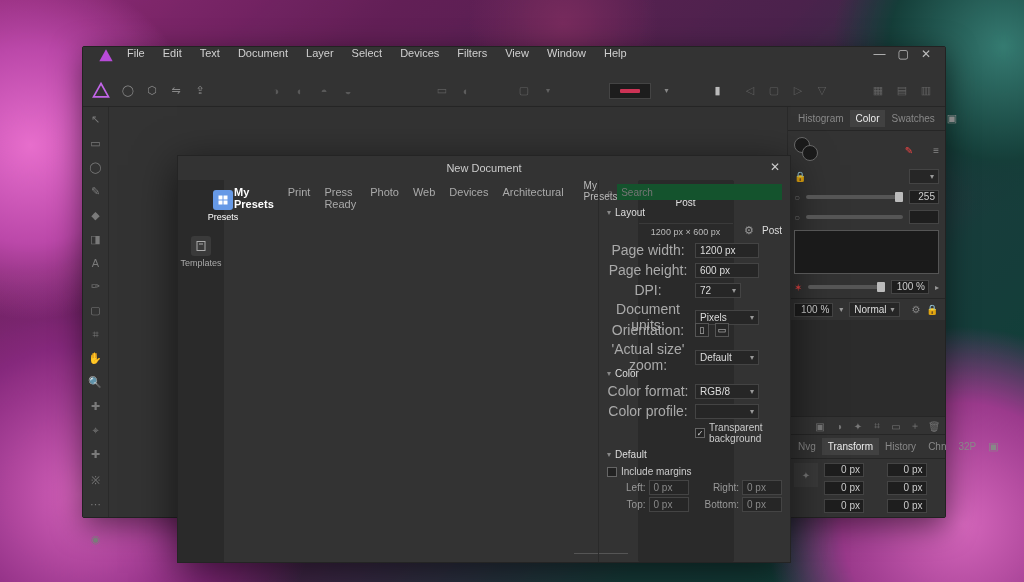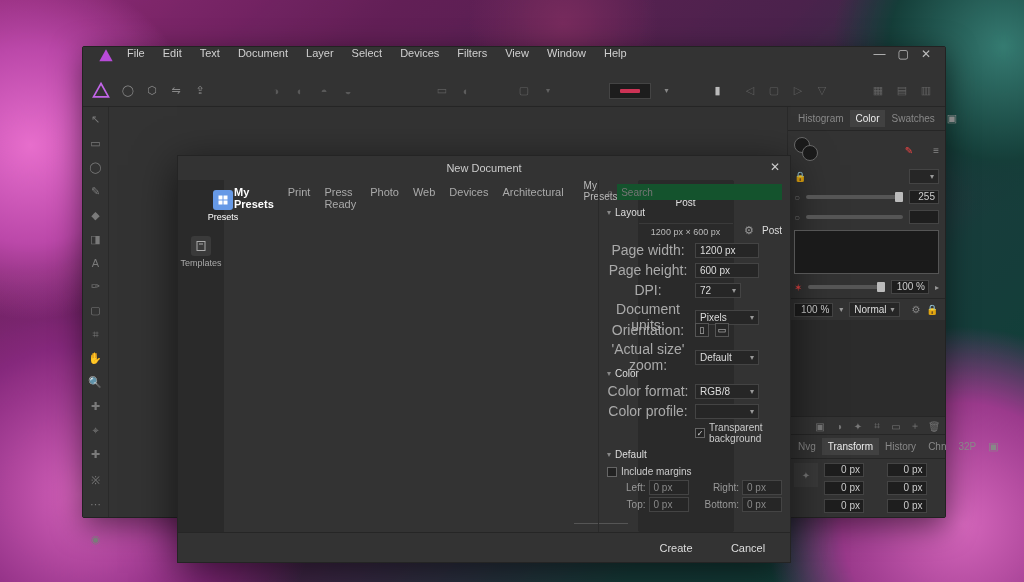--- a/index.html
+++ b/index.html
@@ -474,24 +474,20 @@
                   <span class="txt-in">0 px</span>
                 </div>
               <div class="mg-cell">
                   <label>Bottom:</label>
                   <span class="txt-in">0 px</span>
                 </div>
             </div>
           </div>
         </div>
 
-        <div class="modal-footer">
-          <span class="btn">Create</span>
-          <span class="btn">Cancel</span>
-        </div>
       </div>
     </div>
 
     <div class="panel-stack">
 
       <div class="panel-tabs">
         <span>Histogram</span>
         <span class="active">Color</span>
         <span>Swatches</span>
         <span class="popout">▣</span>

